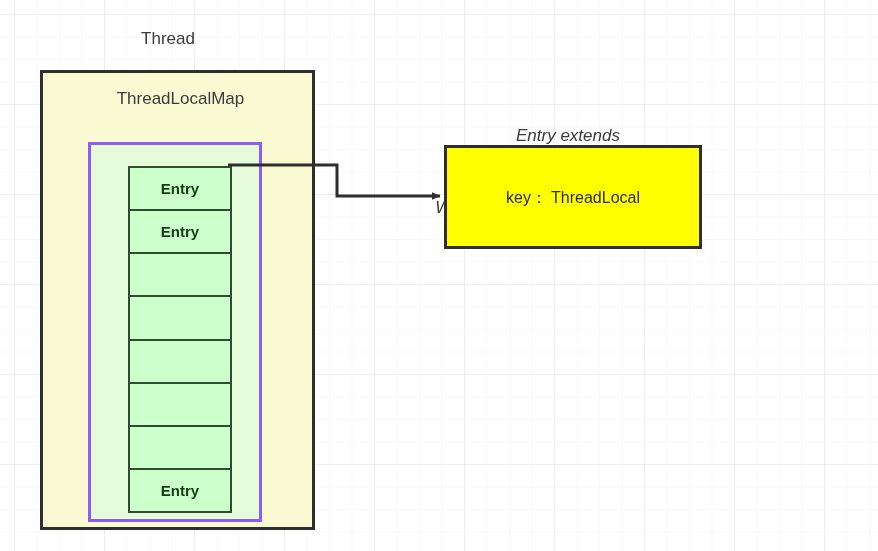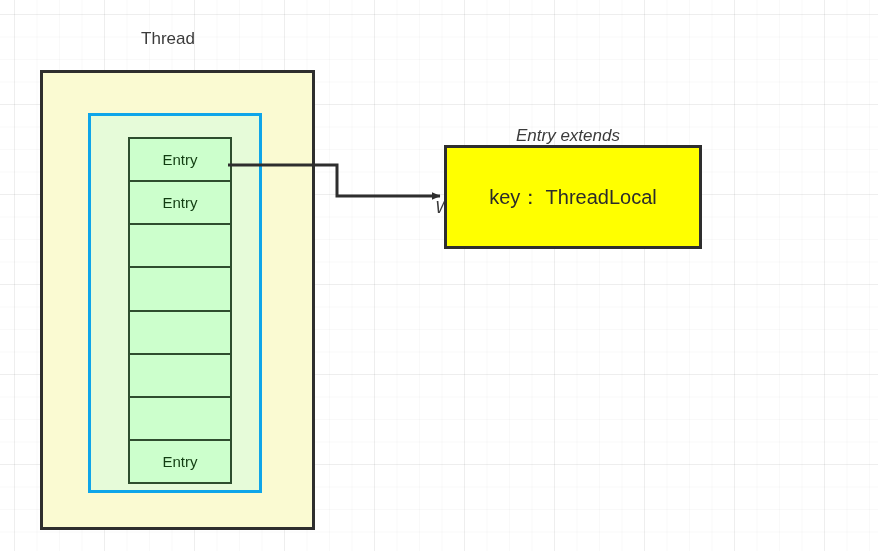--- a/index.html
+++ b/index.html
@@ -80,26 +80,27 @@
     text-align: center;
     font-size: 17px;
     color: #3b3b3b;
     white-space: pre;
   }
 
   
   #map-box {
     position: absolute;
     left: 45px;
-    top: 40px;
+    top: 69px;
     width: 174px;
     height: 380px;
     background: #e6fbd9;
-    border: 3px solid #0ea5e9;
-    box-sizing: border-box;
+    border: 3px solid #8b5cf6;
+    box-sizing: border-box;
+    font-weight: bold;
   }
 
   
   #entry-table {
     position: absolute;
     left: 37px;
     top: 21px;
     width: 104px;
     height: 347px;
     box-sizing: border-box;
@@ -143,40 +144,41 @@
     height: 104px;
     background: #ffff00;
     border: 3px solid #2e2e2e;
     box-sizing: border-box;
     display: flex;
     flex-direction: column;
     align-items: center;
     justify-content: center;
   }
   #entry-detail-box .detail-line {
-    font-size: 20px;
+    font-size: 16px;
     line-height: 23px;
     color: #2b2b2b;
     white-space: pre;
   }
 </style>
 </head>
 <body>
 
 <div id="canvas">
 
   <div class="free-label" id="thread-label">Thread</div>
 
   <div class="free-label" id="entry-class-label">
     <span>Entry extends</span>
     <span>WeakReference&lt;ThreadLocal&lt;?&gt;&gt;</span>
   </div>
 
   <div id="thread-box">
 
+    <div id="threadlocalmap-label">ThreadLocalMap</div>
 
     <div id="map-box">
 
       <div id="entry-table">
         <div class="entry-cell">Entry</div>
         <div class="entry-cell">Entry</div>
         <div class="entry-cell"></div>
         <div class="entry-cell"></div>
         <div class="entry-cell"></div>
         <div class="entry-cell"></div>

